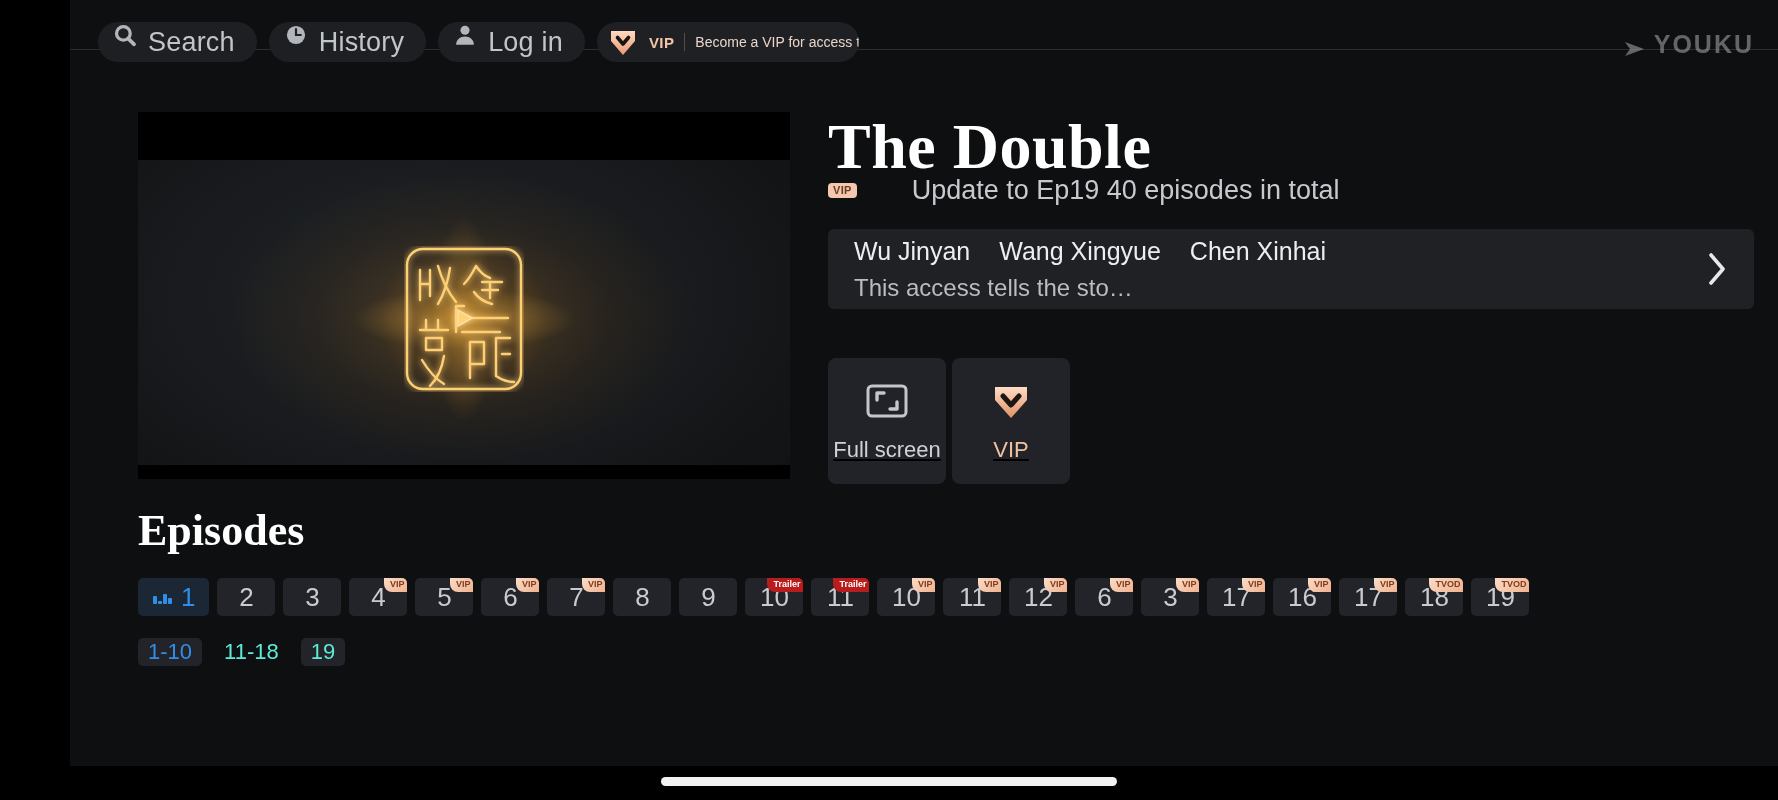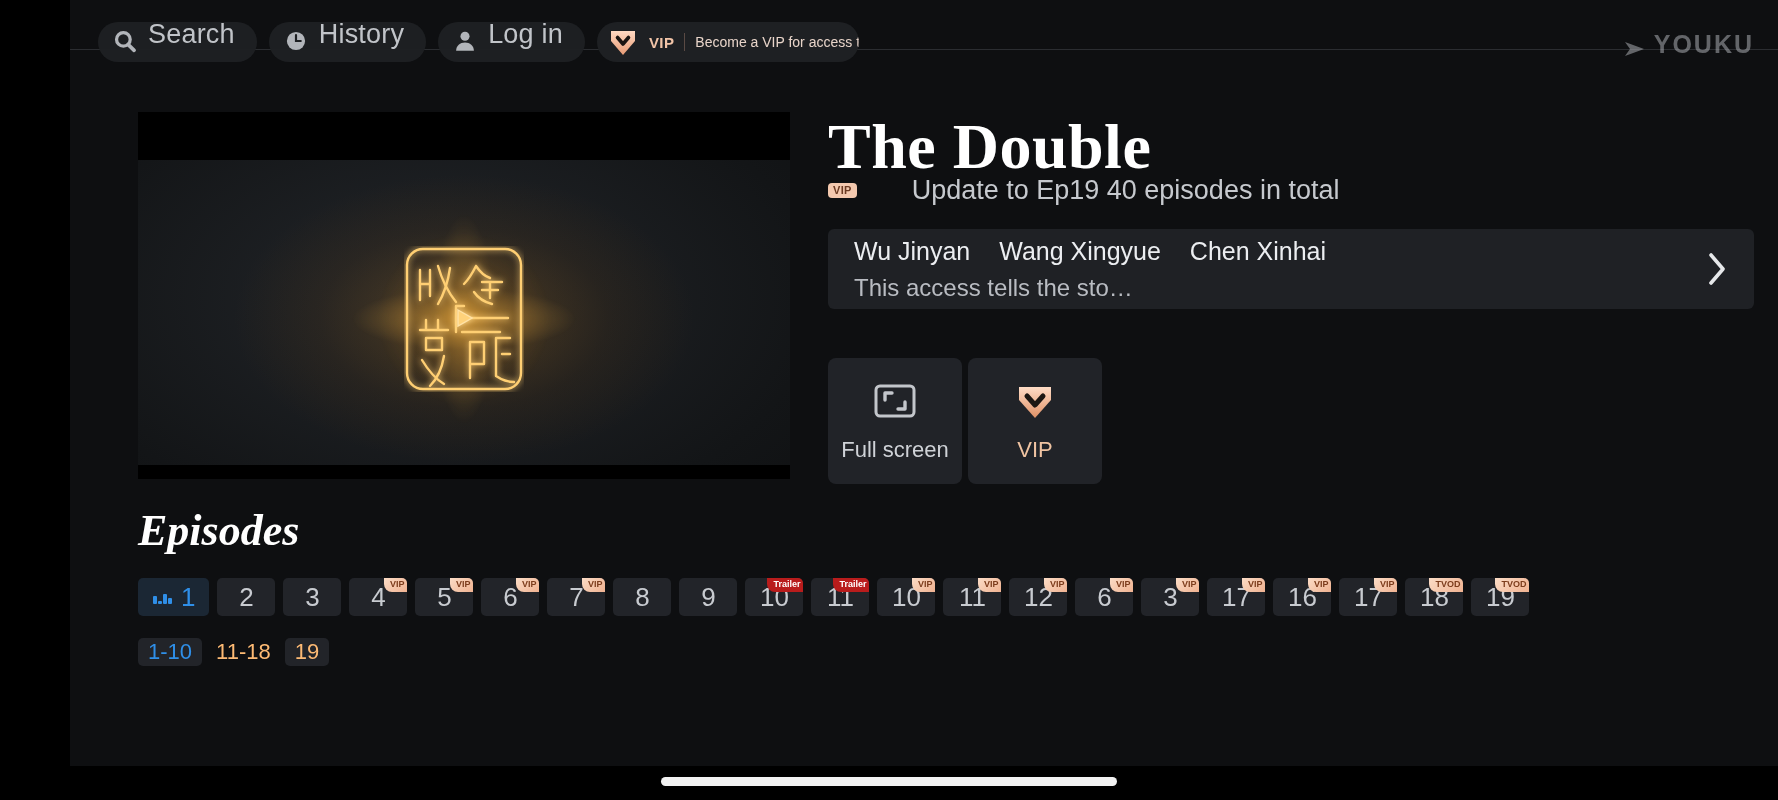--- a/index.html
+++ b/index.html
@@ -22,21 +22,21 @@
     position:absolute; left:0; top:22px; right:0; height:44px;
   }
   .hairline {
     position:absolute; left:0; top:27px; right:0; height:1px;
     background:#2b2d31;
   }
   .pillrow {
     position:absolute; left:28px; top:0; display:flex; align-items:center; gap:12px;
   }
   .pill {
-    display:flex; align-items:flex-end; gap:10px;
+    display:flex; align-items:flex-start; gap:10px;
     background:#1e2023; border-radius:22px;
     height:40px; padding:0 22px 8px 14px;
     opacity:.96;
   }
   .pill-label {
     color:#c9ccd1; font-size:27px; letter-spacing:.2px; white-space:nowrap;
     line-height:40px;
   }
   .ic { width:26px; height:26px; flex:0 0 26px; display:block; }
 
@@ -122,32 +122,32 @@
   .cast span { margin-right:22px; }
   .cast span:last-child { margin-right:0; }
   .desc { color:#b9bcc2; font-size:24px; white-space:nowrap; overflow:hidden; text-overflow:ellipsis;}
   .chev { width:22px; height:40px; flex:0 0 22px; margin-left:18px; }
 
   .actions {
     position:absolute; left:758px; top:358px;
     display:flex; gap:6px;
   }
   .action {
-    width:134px; height:126px; background:#212328; border-radius:8px;
-    display:flex; flex-direction:column; align-items:center; justify-content:center; gap:14px;
+    width:118px; height:126px; background:#212328; border-radius:8px;
+    display:flex; flex-direction:column; align-items:center; justify-content:center; gap:14px;text-decoration:underline;
   }
   .action-ic { width:44px; height:44px; display:block; }
   .action-lbl { font-size:22px; color:#cfd2d7; }
   .action-lbl.gold { color:#efc3a2; }
 
   
   .eps-head {
     position:absolute; left:68px; top:505px;
     font-family:"Liberation Serif", serif;
-    font-size:44px; font-weight:bold; color:#fff;font-style:italic;
+    font-size:44px; font-weight:bold; color:#fff;
   }
   .eps-row {
     position:absolute; left:68px; top:578px; right:0;
     display:flex; gap:8px; overflow:hidden;
   }
   .ep {
     position:relative; flex:0 0 auto;
     min-width:58px; height:38px; padding:0 14px;
     background:#222429; border-radius:5px;
     display:flex; align-items:center; justify-content:center; gap:7px;
@@ -162,26 +162,26 @@
     font-size:9px; font-weight:bold; line-height:1;
     padding:2px 3px 3px 6px;
     border-bottom-left-radius:8px;
   }
   .corner.vip { background:linear-gradient(135deg,#fbdcc6,#f0b291); color:#7d3d1d; }
   .corner.tvod { background:linear-gradient(135deg,#fbdcc6,#f0b291); color:#7d3d1d; }
   .corner.trailer { background:#b91c1c; color:#fff; }
 
   .pager {
     position:absolute; left:68px; top:638px;
-    display:flex; gap:4px;
+    display:flex; gap:12px;
   }
   .pg {
     height:28px; padding:0 10px; border-radius:5px;
     display:flex; align-items:center; justify-content:center;
-    background:#222429; color:#fdba74; font-size:22px;
+    background:#222429; color:#5eead4; font-size:22px;
   }
   .pg.active { color:#2f8fe8; }
   .pg.plain { background:transparent; }
 
   
   .homebar {
     position:absolute; left:50%; transform:translateX(-50%);
     bottom:14px; width:456px; height:9px; border-radius:5px; background:#f2f2f2;
   }
 </style>

